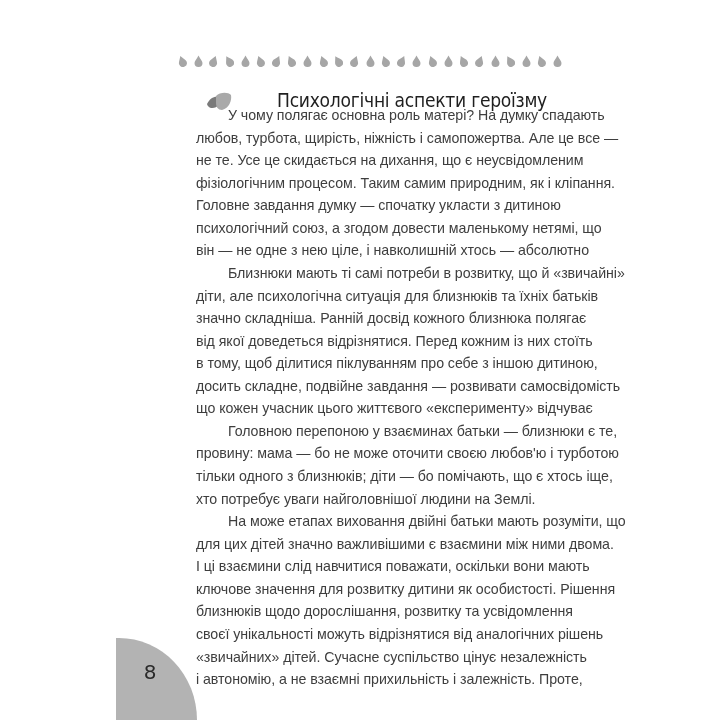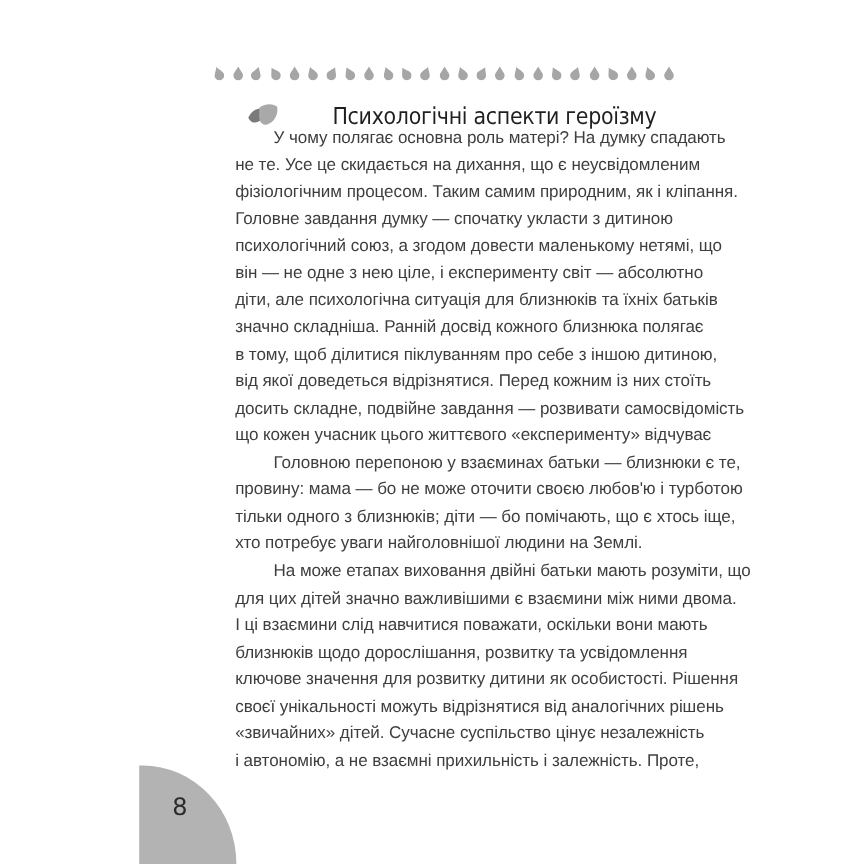--- a/index.html
+++ b/index.html
@@ -37,21 +37,21 @@
     }
     .drop svg { display: block; }
     .title-row {
       position: absolute;
       left: 0;
       top: 80px;
       width: 720px;
       height: 32px;
       display: flex;
       justify-content: center;
-      align-items: center;
+      align-items: flex-end;
       padding-left: 6px;
       box-sizing: border-box;
       gap: 36px;
     }
     .leaf-icon {
       width: 28px;
       height: 20px;
       margin-right: 8px;
       display: block;
     }
@@ -243,46 +243,48 @@
     <svg class="leaf-icon" viewBox="0 0 28 20" width="28" height="20">
       <path d="M2 12 C5 5, 12 3, 15 6 C16 11, 12 17, 6 16 C4 15.5, 2.5 14, 2 12 Z" fill="#7a7a7a"></path>
       <path d="M11 4 C15 0, 23 0, 26 3 C27 9, 24 16, 17 18 C13 18, 11 15, 11 11 C11 8, 11 6, 11 4 Z" fill="#a9a9a9"></path>
     </svg>
     <span class="title">Психологічні аспекти героїзму</span>
   </div>
 
   <div class="body-text">
     <div>
       <span class="line indent">У чому полягає основна роль матері? На думку спадають</span>
+      <span class="line">любов, турбота, щирість, ніжність і самопожертва. Але це все —</span>
       <span class="line">не те. Усе це скидається на дихання, що є неусвідомленим</span>
       <span class="line">фізіологічним процесом. Таким самим природним, як і кліпання.</span>
       <span class="line">Головне завдання думку — спочатку укласти з дитиною</span>
       <span class="line">психологічний союз, а згодом довести маленькому нетямі, що</span>
-      <span class="line">він — не одне з нею ціле, і експерименту світ — абсолютно</span>
-    </div>
-    <div>
+      <span class="line">він — не одне з нею ціле, і навколишній хтось — абсолютно</span>
+    </div>
+    <div>
+      <span class="line indent">Близнюки мають ті самі потреби в розвитку, що й «звичайні»</span>
       <span class="line">діти, але психологічна ситуація для близнюків та їхніх батьків</span>
       <span class="line">значно складніша. Ранній досвід кожного близнюка полягає</span>
+      <span class="line">від якої доведеться відрізнятися. Перед кожним із них стоїть</span>
       <span class="line">в тому, щоб ділитися піклуванням про себе з іншою дитиною,</span>
-      <span class="line">від якої доведеться відрізнятися. Перед кожним із них стоїть</span>
       <span class="line">досить складне, подвійне завдання — розвивати самосвідомість</span>
     </div>
     <div>
       <span class="line">що кожен учасник цього життєвого «експерименту» відчуває</span>
       <span class="line indent">Головною перепоною у взаєминах батьки — близнюки є те,</span>
       <span class="line">провину: мама — бо не може оточити своєю любов'ю і турботою</span>
       <span class="line">тільки одного з близнюків; діти — бо помічають, що є хтось іще,</span>
       <span class="line">хто потребує уваги найголовнішої людини на Землі.</span>
     </div>
     <div>
       <span class="line indent">На може етапах виховання двійні батьки мають розуміти, що</span>
       <span class="line">для цих дітей значно важливішими є взаємини між ними двома.</span>
       <span class="line">І ці взаємини слід навчитися поважати, оскільки вони мають</span>
+      <span class="line">ключове значення для розвитку дитини як особистості. Рішення</span>
       <span class="line">близнюків щодо дорослішання, розвитку та усвідомлення</span>
-      <span class="line">ключове значення для розвитку дитини як особистості. Рішення</span>
       <span class="line">своєї унікальності можуть відрізнятися від аналогічних рішень</span>
       <span class="line">«звичайних» дітей. Сучасне суспільство цінує незалежність</span>
       <span class="line">і автономію, а не взаємні прихильність і залежність. Проте,</span>
 
     </div>
   </div>
 
   <div class="page-tab">
     <div class="page-number">8</div>
   </div>

